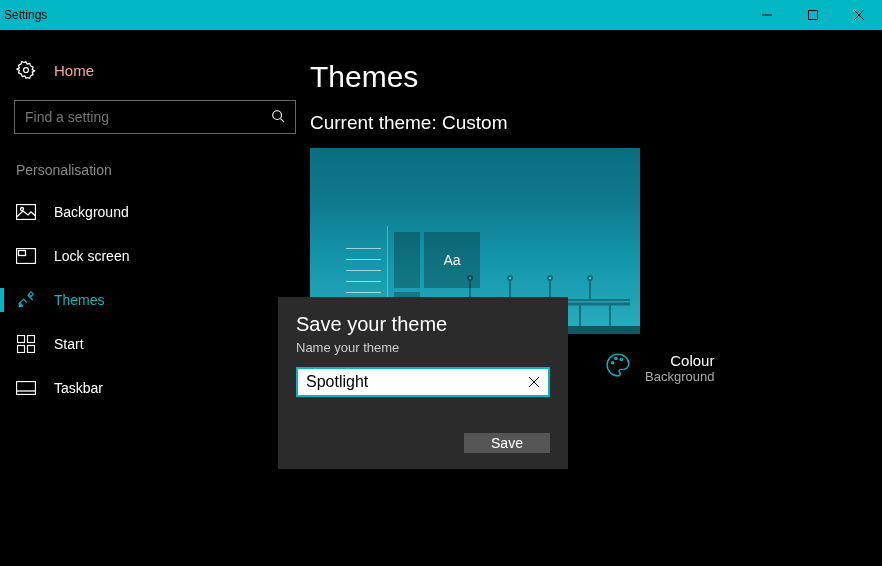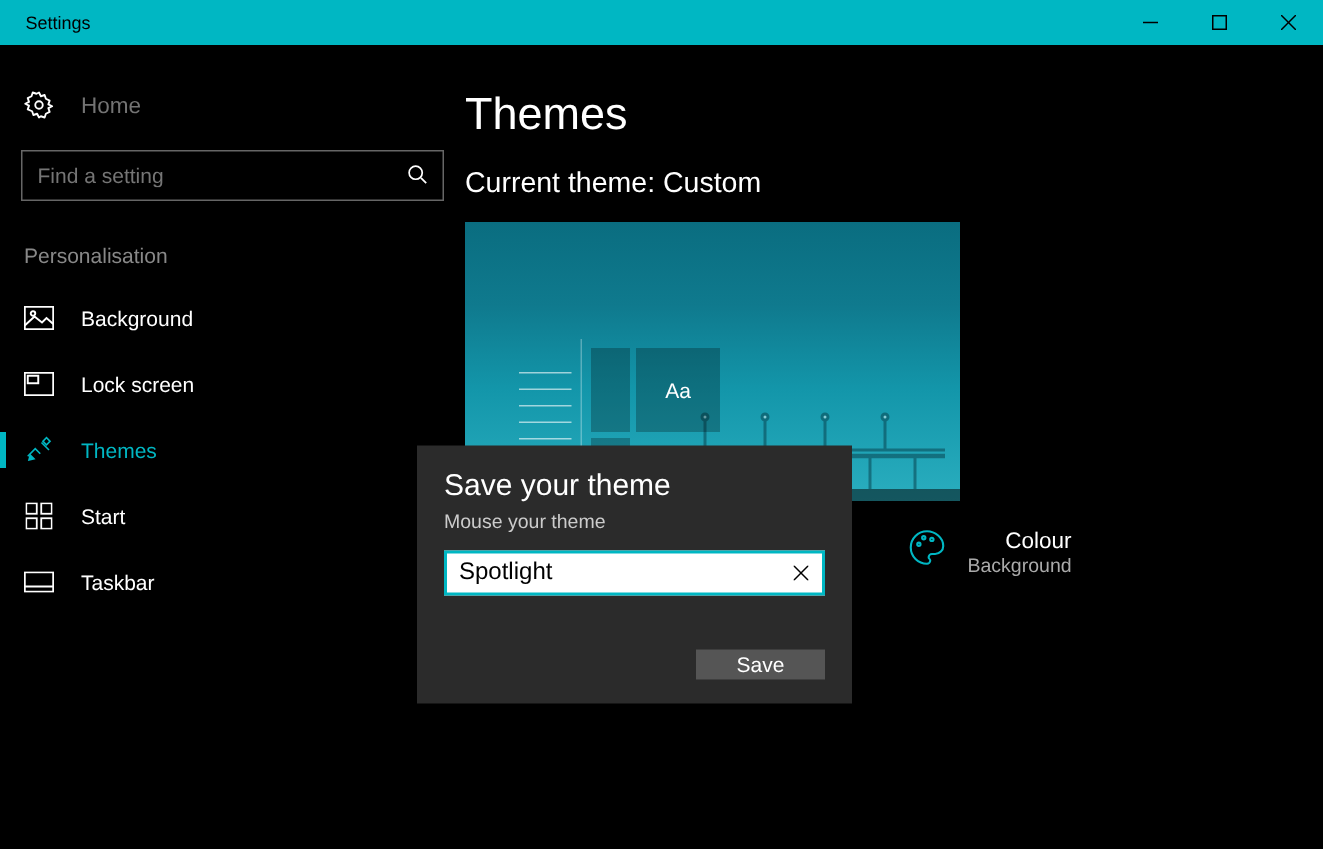--- a/index.html
+++ b/index.html
@@ -1,33 +1,33 @@
 <!DOCTYPE html>
 <html><head>
 <meta charset="utf-8">
 <style>
   * { box-sizing: border-box; margin: 0; padding: 0; font-family: "Segoe UI", Arial, sans-serif; }
   body { width: 882px; height: 566px; background: #000; overflow: hidden; position: relative; }
 
   
-  .titlebar { height: 30px; background: #00b7c3; display: flex; align-items: center; justify-content: space-between; padding-left: 17px; }
+  .titlebar { height: 30px; background: #00b7c3; display: flex; align-items: center; justify-content: space-between; padding-left: 4px; }
   .titlebar .title { font-size: 12px; color: #000; }
   .win-controls { display: flex; height: 100%; }
   .win-btn { width: 46px; height: 30px; display: flex; align-items: center; justify-content: center; cursor: pointer; }
   .win-btn svg { width: 10px; height: 10px; }
 
   
   .content { display: flex; height: calc(100% - 30px); }
   .sidebar { width: 310px; padding: 20px 0 0 0; }
   .main { flex: 1; padding: 30px 0 0 0; }
 
   
   .home-row { display: flex; align-items: center; gap: 18px; padding: 10px 16px; margin-bottom: 10px; cursor: pointer; }
   .home-row .icon { width: 20px; height: 20px; display:flex; align-items:center; justify-content:center; }
-  .home-row span.label { color: #737373; font-size: 15px; }
+  .home-row span.label { color: #fca5a5; font-size: 15px; }
 
   .search-box { margin: 0 14px 22px 14px; height: 34px; border: 1px solid #666; display: flex; align-items: center; padding: 0 10px; }
   .search-box input { flex: 1; background: transparent; border: none; outline: none; color: #999; font-size: 14px; }
   .search-box .search-icon { color: #fff; font-size: 14px; }
 
   .section-header { color: #888; font-size: 14px; padding: 6px 16px 12px 16px; }
 
   .nav-item { display: flex; align-items: center; gap: 18px; padding: 12px 16px; cursor: pointer; color: #fff; font-size: 14px; }
   .nav-item .icon { width: 20px; height: 20px; display:flex; align-items:center; justify-content:center; color:#fff; }
   .nav-item.active { color: #00b7c3; }
@@ -236,21 +236,21 @@
     </span>
     <div class="texts">
       <div class="line1">Colour</div>
       <div class="line2">Background</div>
     </div>
   </div>
 </div>
 
 <div class="dialog">
   <div class="dlg-title">Save your theme</div>
-  <div class="dlg-sub">Mouse your theme</div>
+  <div class="dlg-sub">Name your theme</div>
   <div class="input-wrap">
     <input type="text" value="Spotlight" style="">
     <span class="clear-x">
       <svg width="10" height="10" viewBox="0 0 10 10">
           <line x1="0" y1="0" x2="10" y2="10" stroke="#000" stroke-width="1"></line>
           <line x1="10" y1="0" x2="0" y2="10" stroke="#000" stroke-width="1"></line>
         </svg>
     </span>
   </div>
   <button class="dlg-save">Save</button>

